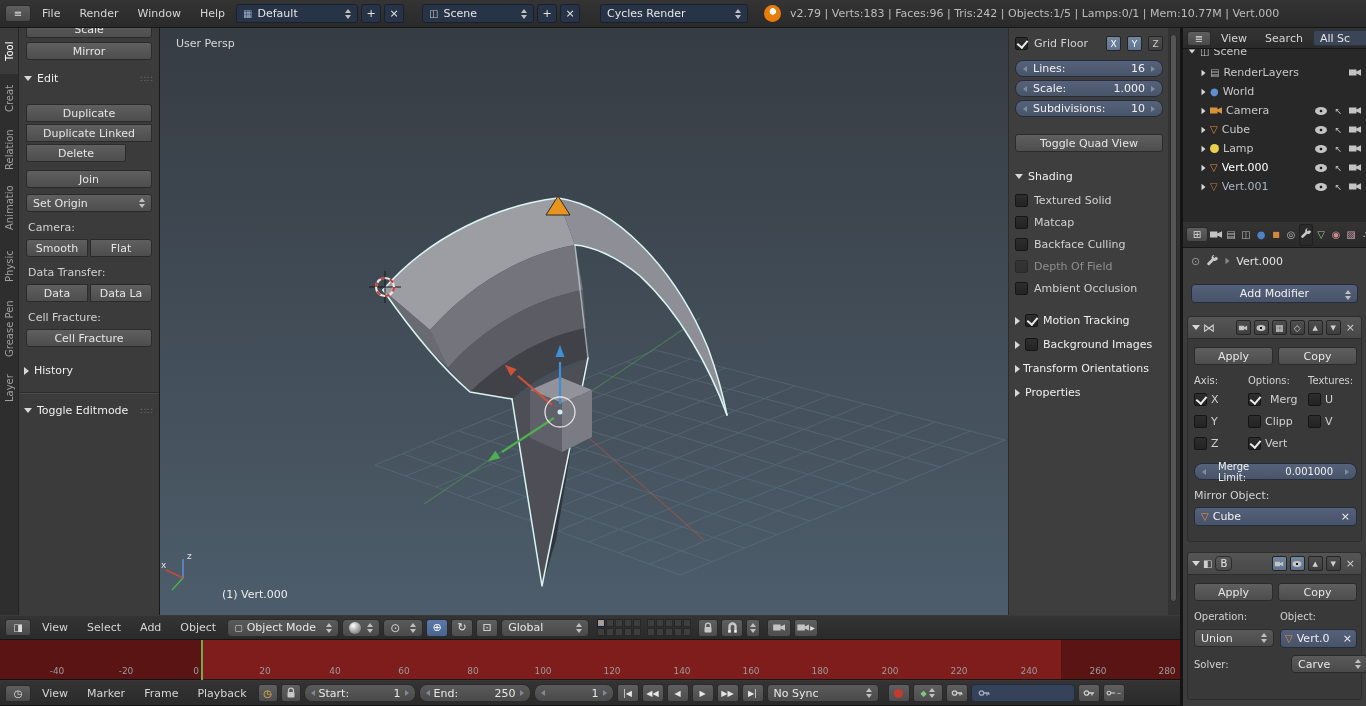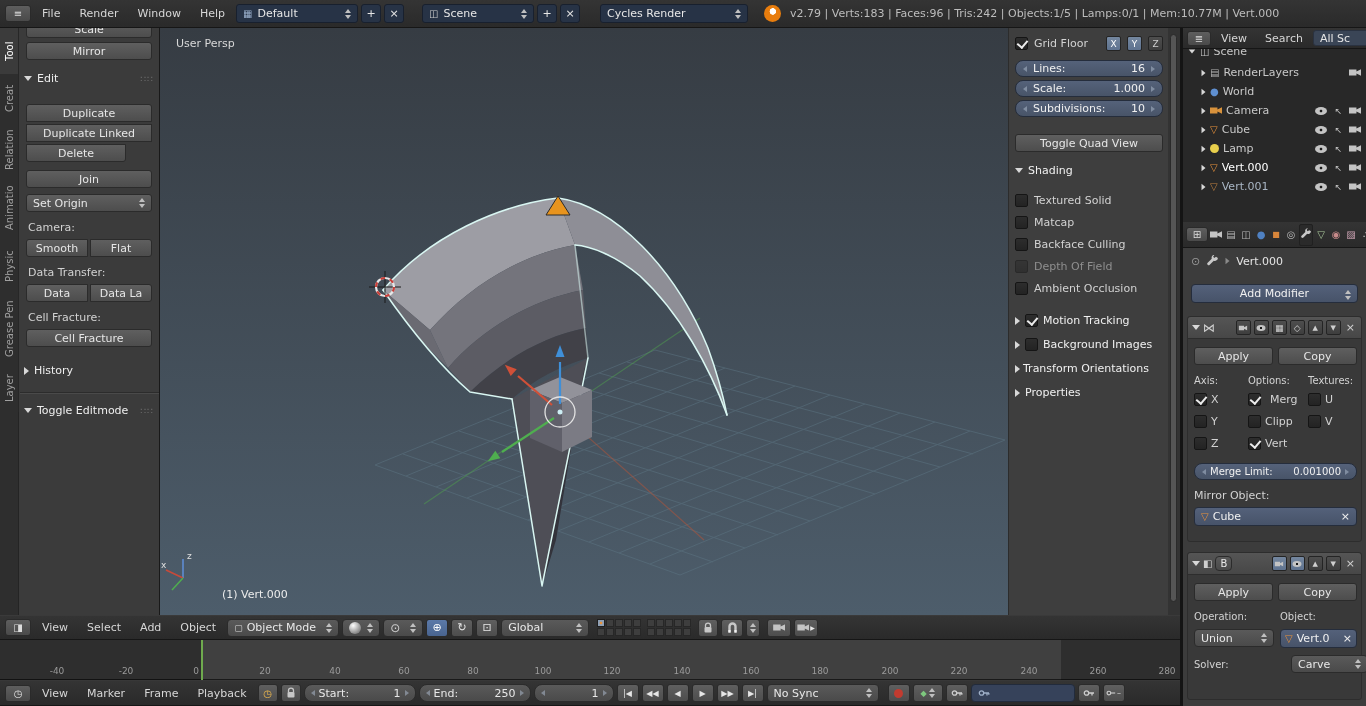--- a/index.html
+++ b/index.html
@@ -6,21 +6,21 @@
 body{background:#000}
 .app{position:relative;width:1366px;height:706px;overflow:hidden;background:#141414;font-family:"DejaVu Sans","Liberation Sans",sans-serif;font-size:11px;color:#c8c8c8}
 .abs{position:absolute}
 .flex{display:flex;align-items:center}
 .bar{background:linear-gradient(#343434,#2a2a2a);border-bottom:1px solid #161616}
 .menu{padding:0 8px;color:#d6d6d6;white-space:nowrap;cursor:default}
 .edbtn{display:inline-flex;align-items:center;justify-content:center;width:26px;height:17px;background:linear-gradient(#5e5e5e,#4a4a4a);border:1px solid #2a2a2a;border-radius:3px;color:#ddd;font-size:10px;flex:none}
 .btn{display:inline-flex;align-items:center;justify-content:center;background:linear-gradient(#5f5f5f,#4d4d4d);border:1px solid #2b2b2b;border-radius:3px;color:#e6e6e6;height:18px;white-space:nowrap;flex:none}
 .hfield{display:inline-flex;align-items:center;background:#273346;border:1px solid #18202e;border-radius:3px;color:#e6e6e6;height:19px;padding:0 6px;gap:5px;white-space:nowrap;flex:none}
 .bfield{display:flex;align-items:center;background:linear-gradient(#54617a,#475369);border:1px solid #252d3c;border-radius:4px;color:#f0f0f0;height:19px;padding:0 6px;gap:4px;white-space:nowrap}
-.slider{display:flex;align-items:center;background:linear-gradient(#55627a,#485468);border:1px solid #252d3c;border-radius:8px;color:#f0f0f0;height:17px;padding:0 7px;gap:4px}
+.slider{display:flex;align-items:center;background:linear-gradient(#55627a,#485468);border:1px solid #252d3c;border-radius:8px;color:#f0f0f0;height:17px;padding:0 7px;gap:12px}
 .gfield{display:inline-flex;align-items:center;background:linear-gradient(#5a5a5a,#4a4a4a);border:1px solid #2b2b2b;border-radius:4px;color:#e8e8e8;height:18px;padding:0 6px;gap:4px;flex:none}
 .cb{position:relative;width:13px;height:13px;flex:none;background:linear-gradient(#2d2d2d,#232323);border:1px solid #151515;border-radius:2px}
 .cb.on::after{content:"";position:absolute;left:3px;top:0;width:5px;height:8px;border-right:2px solid #ececec;border-bottom:2px solid #ececec;transform:rotate(40deg)}
 .updn{display:inline-flex;flex-direction:column;gap:2px;margin-left:auto;flex:none}
 .updn i{display:block;width:0;height:0;border-left:3px solid transparent;border-right:3px solid transparent}
 .updn .u{border-bottom:4px solid #c0c0c0}
 .updn .d{border-top:4px solid #c0c0c0}
 .td{display:inline-block;width:0;height:0;border-left:4px solid transparent;border-right:4px solid transparent;border-top:5px solid #d8d8d8;flex:none}
 .tr{display:inline-block;width:0;height:0;border-top:4px solid transparent;border-bottom:4px solid transparent;border-left:5px solid #d8d8d8;flex:none}
 .al{width:0;height:0;border-top:3px solid transparent;border-bottom:3px solid transparent;border-right:4px solid #aab6c8;opacity:.55;flex:none}
@@ -251,21 +251,21 @@
     <div class="nrow slider" style="top:72px">
         <span class="al"></span>
         <span>Subdivisions:</span>
         <span style="flex:1"></span>
         <span>10</span>
         <span class="ar"></span>
       </div>
     <div class="btn nrow" style="top:106px;justify-content:center">
         <span>Toggle Quad View</span>
       </div>
-    <div class="nrow" style="top:136px;gap:5px">
+    <div class="nrow" style="top:142px;gap:5px">
         <span class="td"></span>
         <span class="lbl" style="color:#f0f0f0">Shading</span>
       </div>
     <div class="nrow" style="top:166px">
         <span class="cb"></span>
         <span class="lbl">Textured Solid</span>
       </div>
     <div class="nrow" style="top:188px">
         <span class="cb"></span>
         <span class="lbl">Matcap</span>
@@ -633,21 +633,21 @@
       </span>
     <span class="btn" style="width:24px;margin-left:4px">
         <span class="cam"></span>
       </span>
     <span class="btn" style="width:24px;gap:1px">
         <span class="cam"></span>
         <span style="font-size:6px">▶</span>
       </span>
   </div>
 
-  <div class="abs" style="left:0;top:640px;width:1180px;height:40px;background:#404040;border-bottom:1px solid #191919">
+  <div class="abs" style="left:0;top:640px;width:1180px;height:40px;background:#7f1d1d;border-bottom:1px solid #191919">
     <div class="abs" style="left:0;top:0;width:202px;height:40px;background:rgba(0,0,0,.28)"></div>
     <div class="abs" style="left:1061px;top:0;width:119px;height:40px;background:rgba(0,0,0,.28)"></div>
     <div class="abs" style="left:201px;top:0;width:2px;height:40px;background:#6faa4e"></div>
     <span class="tick" style="left:57px">-40</span>
     <span class="tick" style="left:126px">-20</span>
     <span class="tick" style="left:196px">0</span>
     <span class="tick" style="left:265px">20</span>
     <span class="tick" style="left:335px">40</span>
     <span class="tick" style="left:404px">60</span>
     <span class="tick" style="left:473px">80</span>

